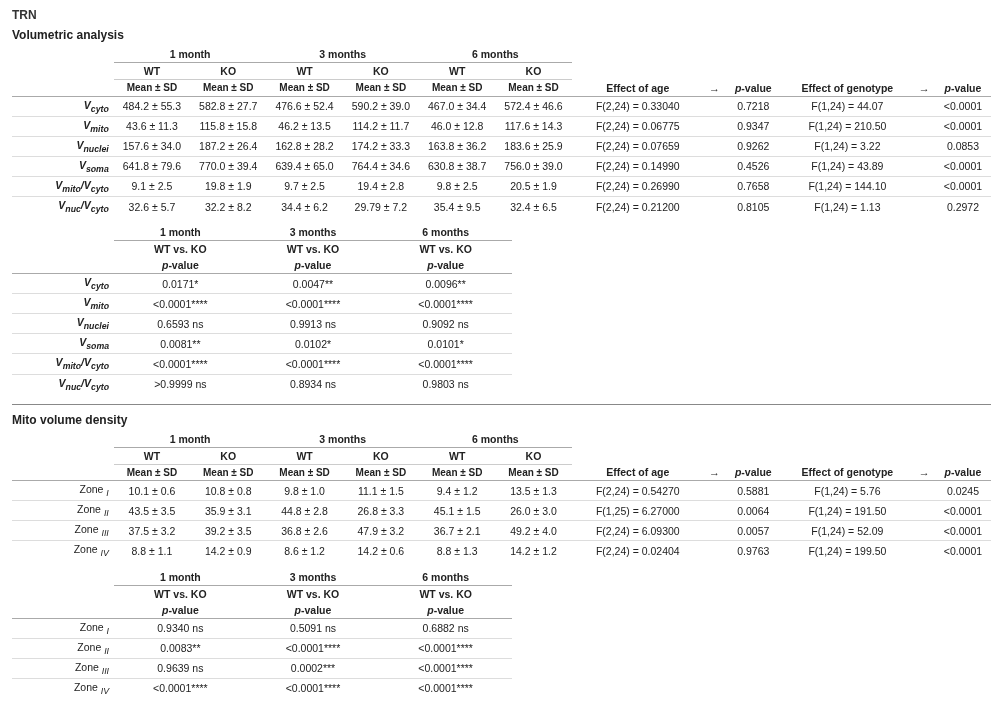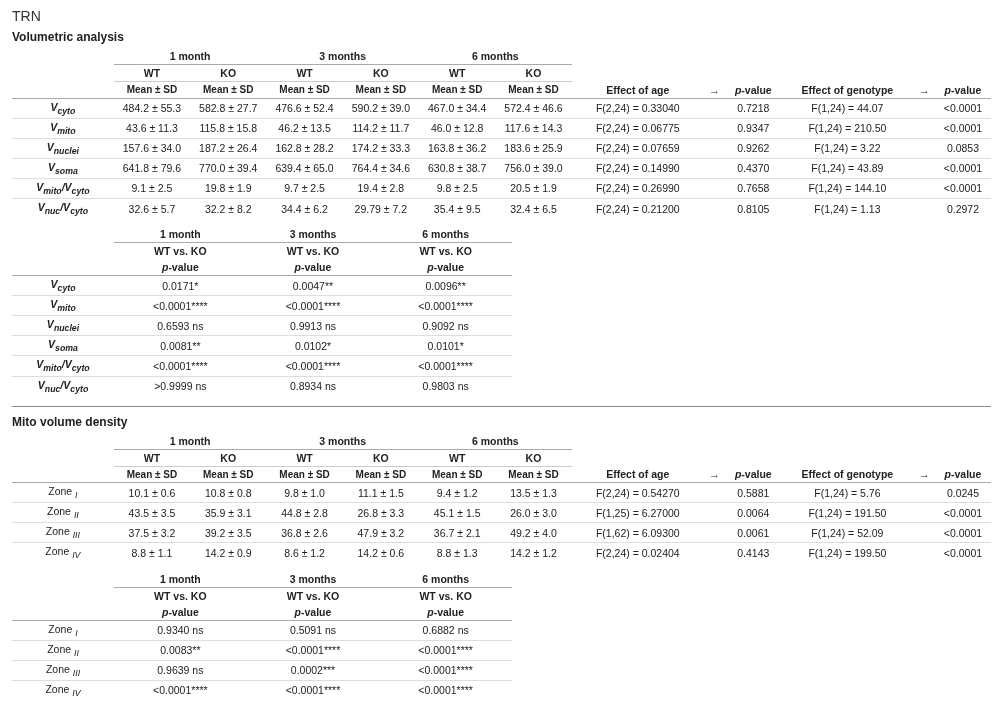--- a/index.html
+++ b/index.html
@@ -4,22 +4,22 @@
   <style>
     * { box-sizing: border-box; margin: 0; padding: 0; }
     body {
       font-family: Arial, Helvetica, sans-serif;
       font-size: 11px;
       background: #fff;
       color: #222;
       padding: 8px 12px;
     }
     .trn-label {
-      font-size: 14px;
-      font-weight: normal;
+      font-size: 12px;
+      font-weight: bold;
       margin-bottom: 4px;
       color: #333;
     }
     .section-title {
       font-size: 12px;
       font-weight: bold;
       margin: 6px 0 4px 0;
       color: #222;
     }
     table {
@@ -27,21 +27,21 @@
       width: 100%;
       margin-bottom: 8px;
     }
     th, td {
       padding: 2px 5px;
       text-align: center;
       font-size: 10.5px;
       white-space: nowrap;
     }
     td:first-child, th:first-child {
-      text-align: center;
+      text-align: right;
     }
     .border-bottom td, .border-bottom th {
       border-bottom: 1px solid #aaa;
     }
     .group-header {
       font-weight: bold;
       text-align: center;
       border-bottom: 1px solid #aaa;
     }
     .sub-header {
@@ -172,21 +172,21 @@
       <tr style="border-top: 1px solid rgb(221, 221, 221);">
     <td style="font-weight:bold; font-style:italic">V<sub><i>soma</i></sub></td>
     <td>641.8 ± 79.6</td>
     <td>770.0 ± 39.4</td>
     <td>639.4 ± 65.0</td>
     <td>764.4 ± 34.6</td>
     <td>630.8 ± 38.7</td>
     <td>756.0 ± 39.0</td>
     <td>F(2,24) = 0.14990</td>
     <td></td>
-    <td>0.4370</td>
+    <td>0.4526</td>
     <td>F(1,24) = 43.89</td>
     <td></td>
     <td>&lt;0.0001</td>
   </tr>
       <tr style="border-top: 1px solid rgb(221, 221, 221);">
     <td style="font-weight:bold; font-style:italic">V<sub><i>mito</i></sub>/V<sub><i>cyto</i></sub></td>
     <td>9.1 ± 2.5</td>
     <td>19.8 ± 1.9</td>
     <td>9.7 ± 2.5</td>
     <td>19.4 ± 2.8</td>
@@ -379,38 +379,38 @@
     <td>&lt;0.0001</td>
   </tr>
       <tr style="border-top: 1px solid rgb(221, 221, 221);">
     <td>Zone <sub><i>III</i></sub></td>
     <td>37.5 ± 3.2</td>
     <td>39.2 ± 3.5</td>
     <td>36.8 ± 2.6</td>
     <td>47.9 ± 3.2</td>
     <td>36.7 ± 2.1</td>
     <td>49.2 ± 4.0</td>
-    <td>F(1,62) = 6.09300</td>
-    <td></td>
-    <td>0.0061</td>
+    <td>F(2,24) = 6.09300</td>
+    <td></td>
+    <td>0.0057</td>
     <td>F(1,24) = 52.09</td>
     <td></td>
     <td>&lt;0.0001</td>
   </tr>
       <tr style="border-top: 1px solid rgb(221, 221, 221);">
     <td>Zone <sub><i>IV</i></sub></td>
     <td>8.8 ± 1.1</td>
     <td>14.2 ± 0.9</td>
     <td>8.6 ± 1.2</td>
     <td>14.2 ± 0.6</td>
     <td>8.8 ± 1.3</td>
     <td>14.2 ± 1.2</td>
     <td>F(2,24) = 0.02404</td>
     <td></td>
-    <td>0.4143</td>
+    <td>0.9763</td>
     <td>F(1,24) = 199.50</td>
     <td></td>
     <td>&lt;0.0001</td>
   </tr>
     </tbody>
 </table>
 
 <table style="width:500px; margin-bottom:10px">
   <colgroup>
     <col style="width:100px">

